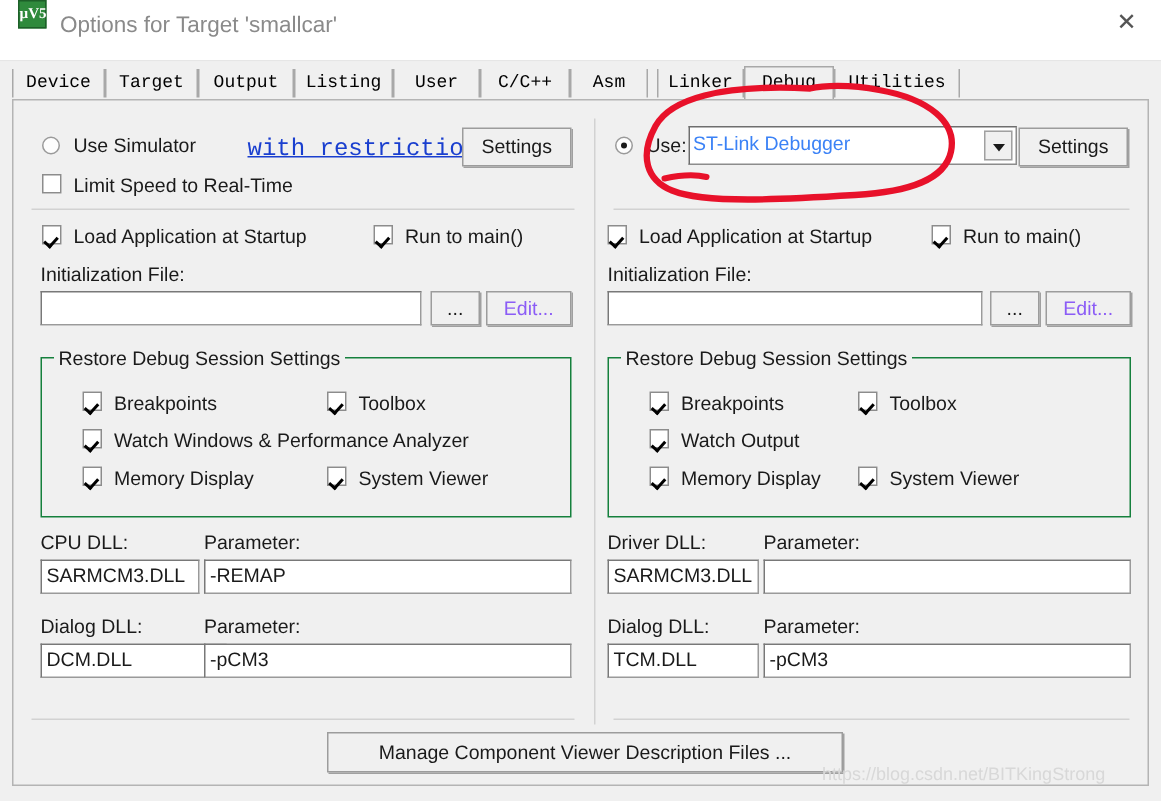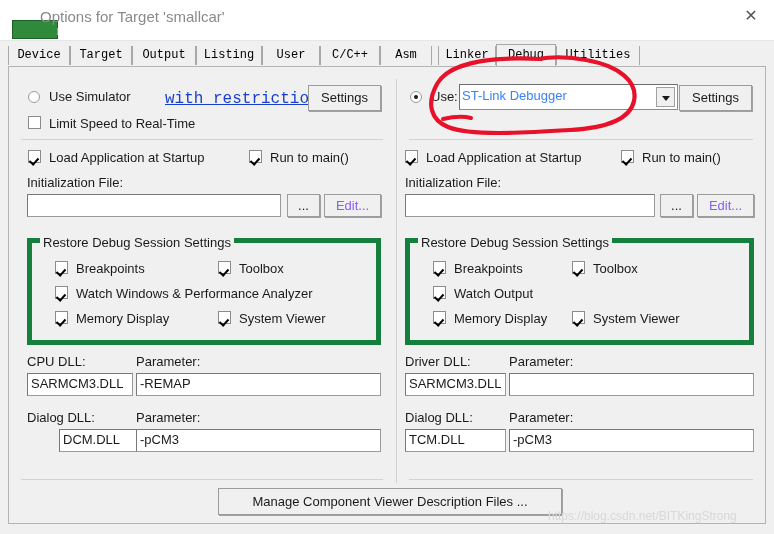--- a/index.html
+++ b/index.html
@@ -22,32 +22,31 @@
   
   .titlebar {
     position: absolute;
     left: 0; top: 0;
     width: 774px; height: 40px;
     background: #ffffff;
     border-bottom: 1px solid #e6e6e6;
   }
   .title-icon {
     position: absolute;
-    left: 12px; top: 20px;
+    left: 12px; top: 0;
     width: 19px; height: 19px;
     background: #2f8a3c;
     border: 1px solid #1d5f28;
     box-sizing: border-box;
     color: #ffffff;
     font-size: 10px;
     line-height: 17px;
     text-align: center;
     font-weight: bold;
     font-family: "Liberation Serif", serif;
-    padding-left: 44px;
   }
   .title-text {
     position: absolute;
     left: 40px; top: 8px;
     font-size: 15px;
     color: #8a8a8a;
     white-space: nowrap;
   }
   .title-close {
     position: absolute;
@@ -221,21 +220,21 @@
     position: absolute;
     left: 5px; top: 8px;
     border-left: 4px solid transparent;
     border-right: 4px solid transparent;
     border-top: 5px solid #1a1a1a;
   }
 
   
   .group {
     position: absolute;
-    border: 5px solid #15803d;
+    border: 1px solid #15803d;
     box-sizing: border-box;
   }
   .group-title {
     position: absolute;
     top: -8px; left: 8px;
     background: #f0f0f0;
     padding: 0 3px;
     font-size: 13px;
     color: #1a1a1a;
     white-space: nowrap;
@@ -323,21 +322,21 @@
     <div class="cbox on" style="left:209px; top:244px;"></div>
     <div class="lbl" style="left:230px; top:244px;">System Viewer</div>
 
     <div class="lbl" style="left:18px; top:287px;">CPU DLL:</div>
     <div class="lbl" style="left:127px; top:287px;">Parameter:</div>
     <div class="tfield" style="left:18px; top:306px; width:106px; height:23px;">SARMCM3.DLL</div>
     <div class="tfield" style="left:127px; top:306px; width:245px; height:23px;">-REMAP</div>
 
     <div class="lbl" style="left:18px; top:343px;">Dialog DLL:</div>
     <div class="lbl" style="left:127px; top:343px;">Parameter:</div>
-    <div class="tfield" style="left:18px; top:362px; width:124px; height:23px;margin-left:32px;">DCM.DLL</div>
+    <div class="tfield" style="left:18px; top:362px; width:124px; height:23px;">DCM.DLL</div>
     <div class="tfield" style="left:127px; top:362px; width:245px; height:23px;">-pCM3</div>
 
     <div class="radio on" style="left:401px; top:24px;"></div>
     <div class="lbl" style="left:422px; top:22px;">Use:</div>
     <div class="combo" style="left:450px; top:17px; width:219px; height:26px;">
       <div class="combo-text">ST-Link Debugger</div>
       <div class="combo-arrow"></div>
     </div>
     <div class="btn" style="left:670px; top:18px; width:73px; height:26px; line-height:24px;">Settings</div>
 

